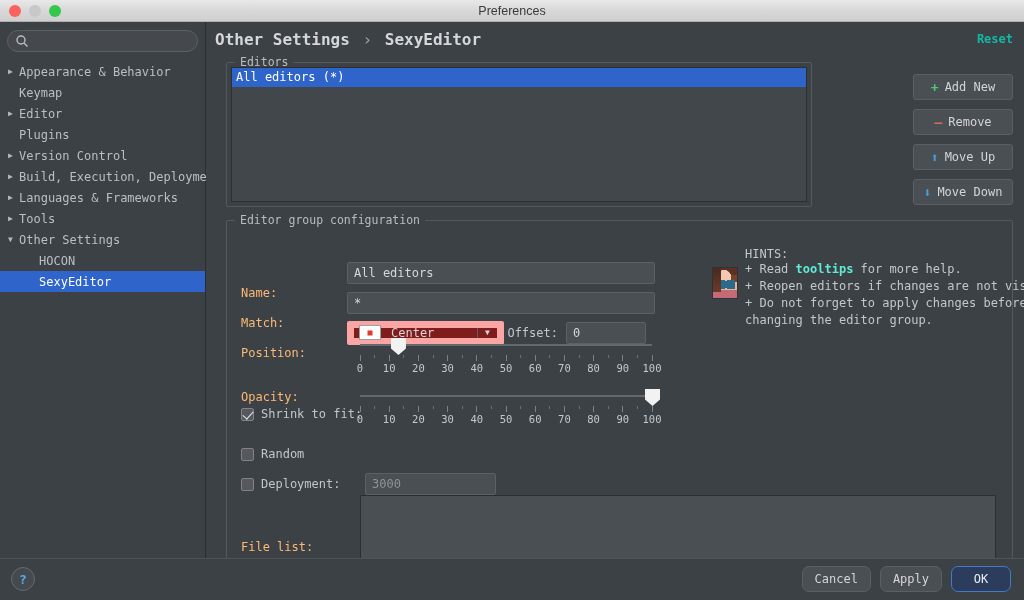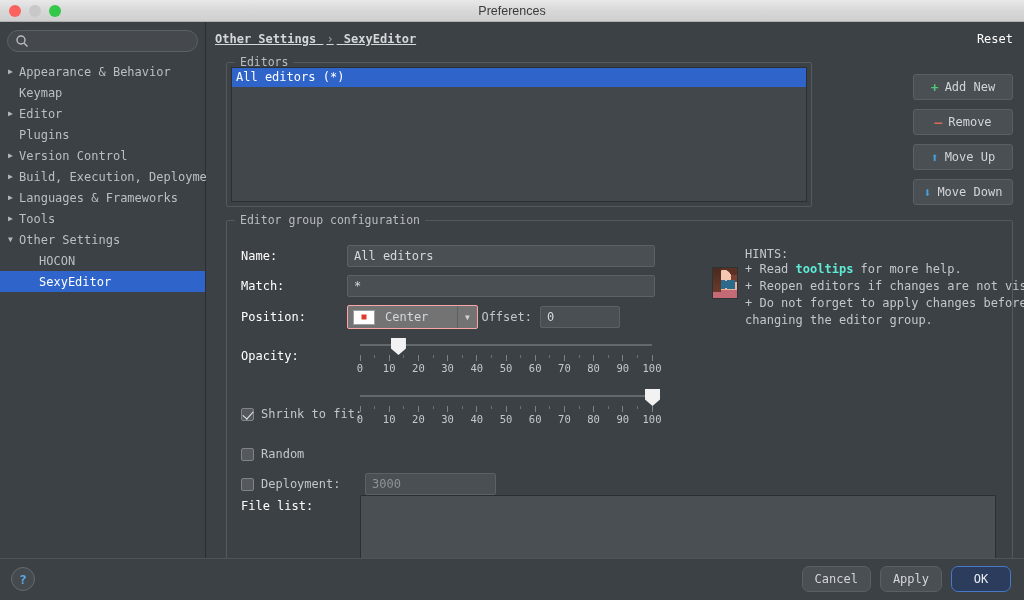--- a/index.html
+++ b/index.html
@@ -91,27 +91,26 @@
     width: 818px; height: 578px;
     background: #3c4145;
   }
 
   #breadcrumb-row {
     position: absolute; top: 8px; left: 9px; right: 11px;
     height: 18px;
     display: flex; align-items: center; justify-content: space-between;
   }
   #breadcrumb {
-    font-size: 12px; color: #d5d8db;
+    font-size: 16px; color: #d5d8db;
     font-weight: bold;
-    text-decoration: underline;
   }
   #breadcrumb .sep { color: #9aa0a6; font-weight: normal; padding: 0 3px; }
   #reset-link {
-    font-size: 12px; color: #ffffff; font-weight: normal;
+    font-size: 12px; color: #14b8a6; font-weight: bold;
     cursor: pointer;
     text-align: center;
   }
 
   
   .groupbox {
     position: absolute;
     border: 1px solid #55595d;
     border-radius: 2px;
   }
@@ -158,43 +157,44 @@
   .gly.up, .gly.down { color: #46a3e0; }
 
   
   #config-group { left: 20px; top: 198px; width: 787px; height: 360px; }
 
   .form-row {
     position: absolute;
     display: flex; align-items: center;
   }
   .form-label {
-    color: #ffffff; font-size: 12px;
+    color: #fdba74; font-size: 12px;
     width: 120px; flex: 0 0 120px;
     padding-left: 14px;
+    margin-top: 41px;
   }
   .text-input {
     background: #4a4f53;
     border: 1px solid #5c6165;
     border-radius: 2px;
     height: 22px;
     color: #d5d8dc;
     font-family: "DejaVu Sans Mono", monospace;
     font-size: 12px;
     padding: 0 6px;
     outline: none;
   }
   .text-input::placeholder { color: #8e9397; }
 
   
   #position-dd {
     display: flex; align-items: center;
-    height: 24px; width: 131px;
-    background: #737373;
-    border: 1px solid #fca5a5;
+    height: 24px; width: 157px;
+    background: #7f1d1d;
+    border: 7px solid #fca5a5;
     border-radius: 2px;
     cursor: pointer;
   }
   #pos-icon {
     width: 22px; height: 15px;
     background: #ffffff;
     border: 1px solid #9aa0a4;
     margin-left: 5px;
     position: relative;
     flex: 0 0 auto;

